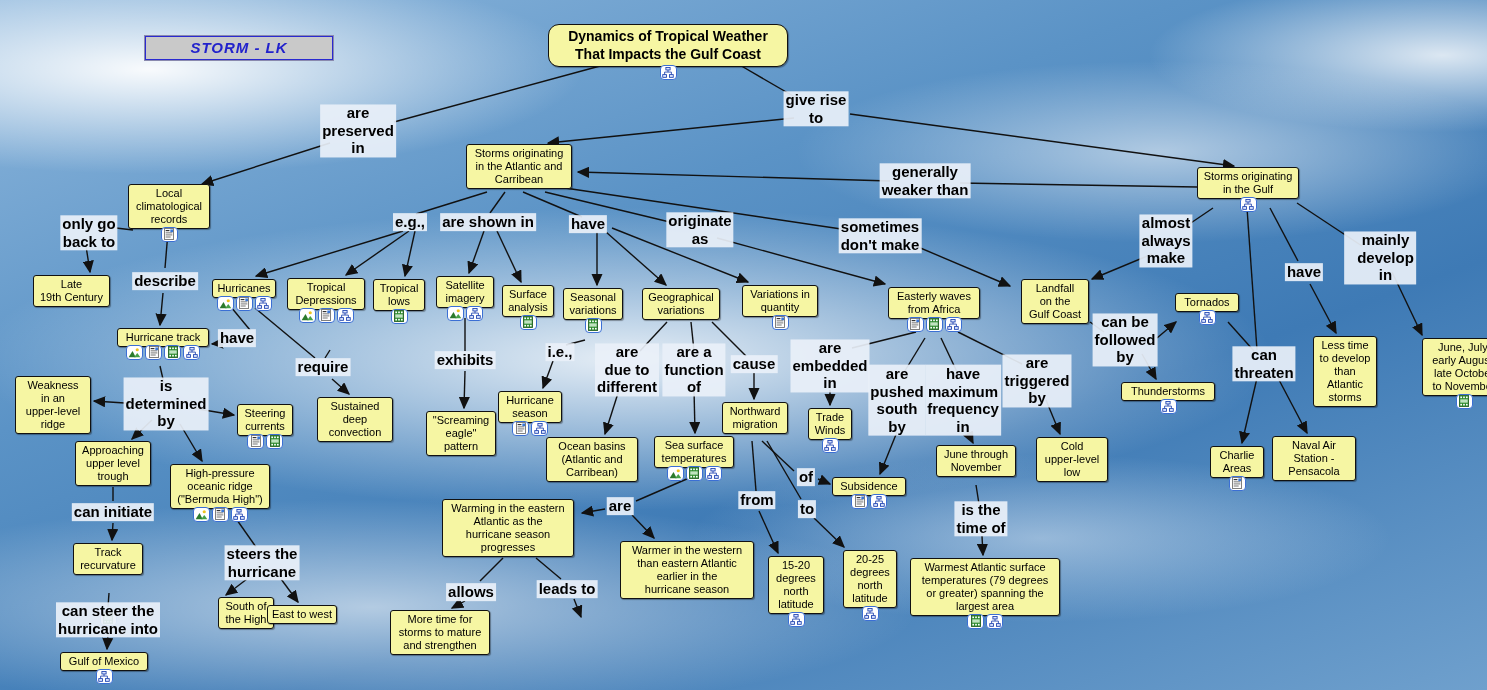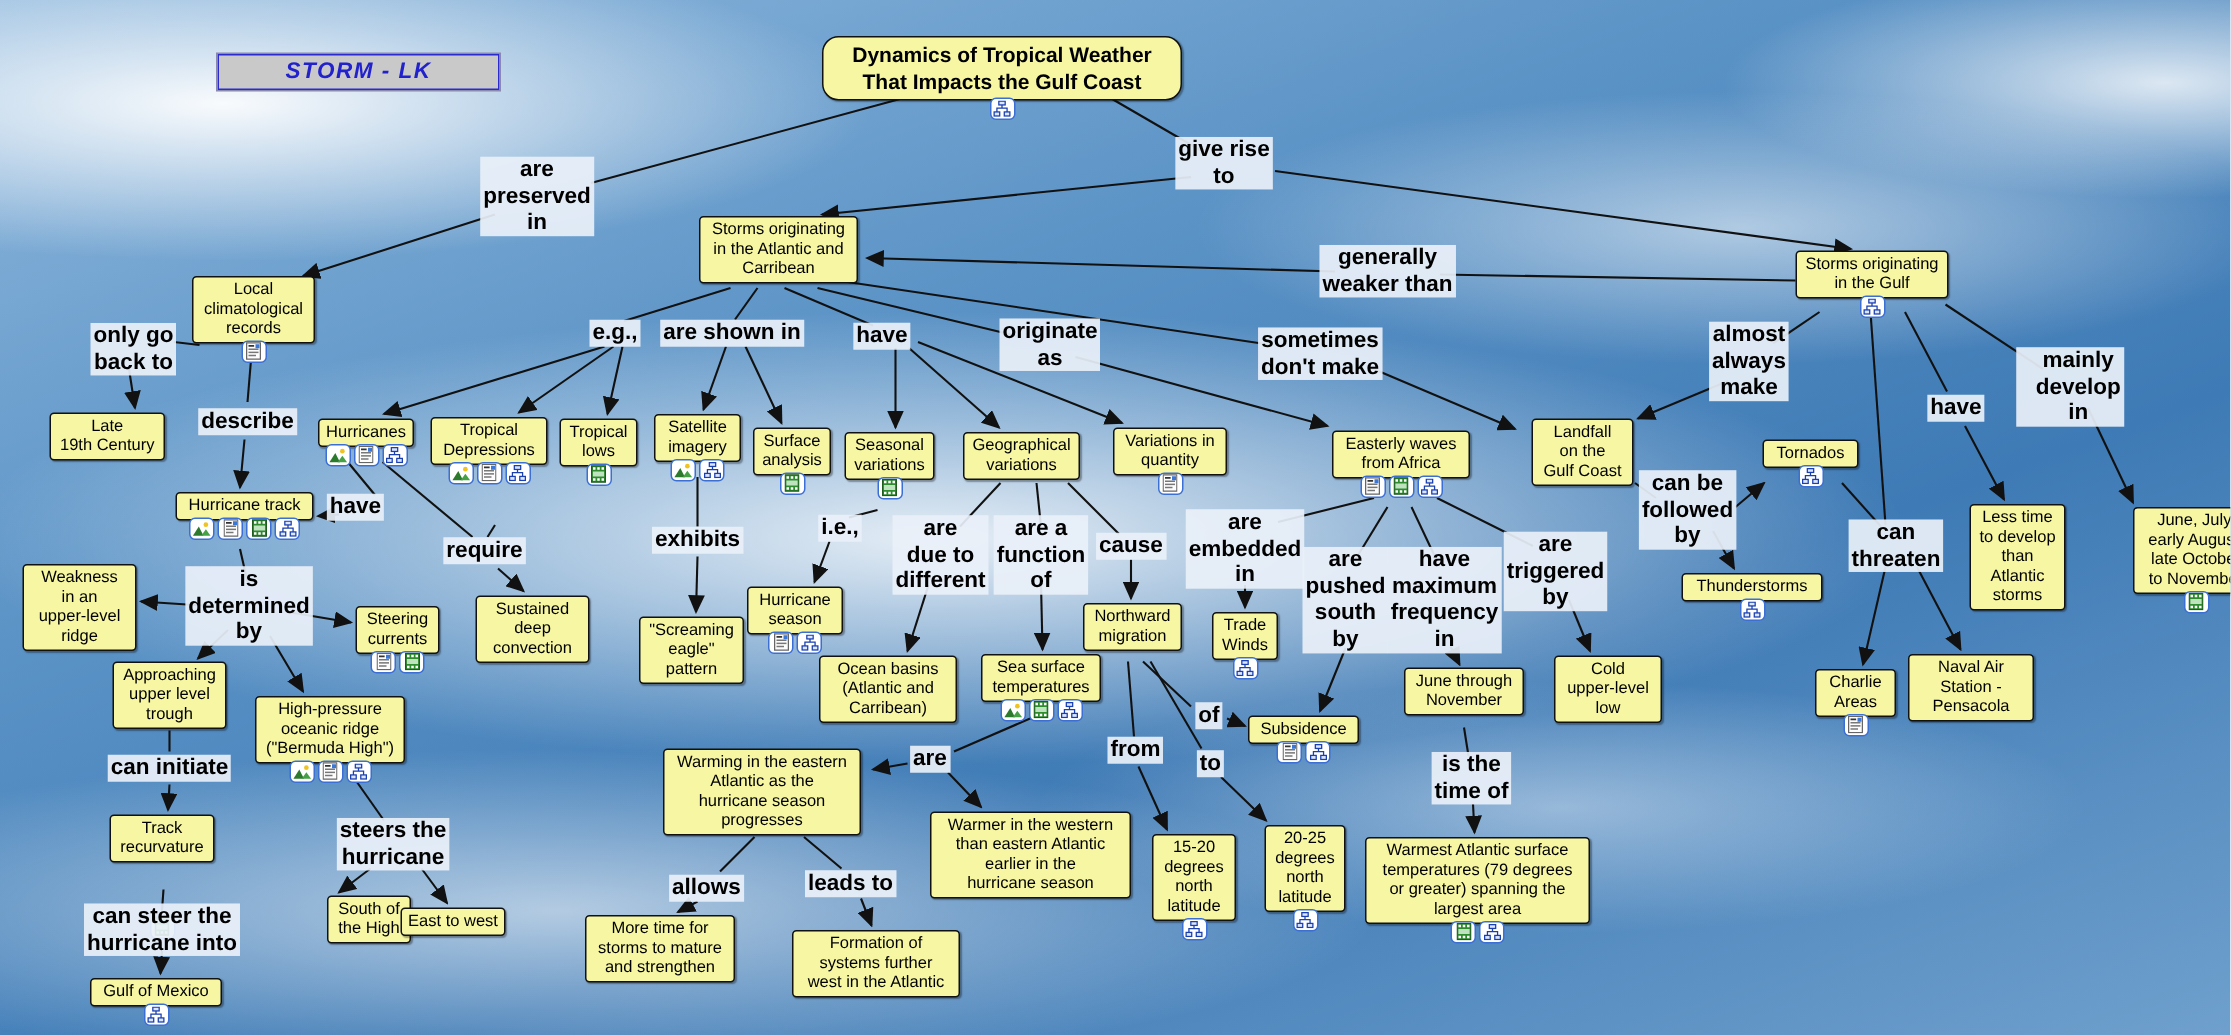--- a/index.html
+++ b/index.html
@@ -618,25 +618,20 @@
       <div class="box">Warming in the eastern
 Atlantic as the
 hurricane season
 progresses</div>
     </div>
     <div class="node" style="left: 390px; top: 610px; width: 100px;">
       <div class="box">More time for
 storms to mature
 and strengthen</div>
     </div>
-    <div class="node" style="left: 528px; top: 620px; width: 112px;">
-      <div class="box">Formation of
-systems further
-west in the Atlantic</div>
-    </div>
     <div class="node" style="left: 620px; top: 541px; width: 134px;">
       <div class="box">Warmer in the western
 than eastern Atlantic
 earlier in the
 hurricane season</div>
     </div>
     <div class="node" style="left: 768px; top: 556px; width: 56px;">
       <div class="box">15-20
 degrees
 north

